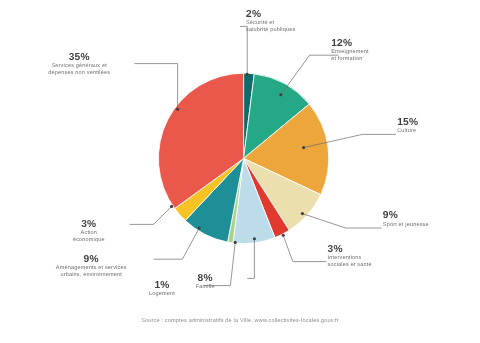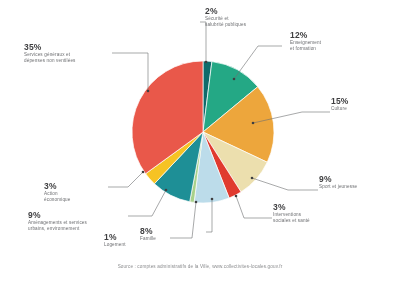--- a/index.html
+++ b/index.html
@@ -13,21 +13,21 @@
   .lbl{position:absolute;}
   .pct{
     font-size:8.5px;font-weight:bold;color:#3f3f41;
     letter-spacing:.2px;line-height:10px;white-space:nowrap;
   }
   .cat{
     font-size:4.6px;color:#6d6e71;line-height:6px;
     letter-spacing:.15px;
   }
   .lbl.r .pct,.lbl.r .cat{text-align:left;}
-  .lbl.l .pct,.lbl.l .cat{text-align:left;}
+  .lbl.l .pct,.lbl.l .cat{text-align:center;}
   .src{
     position:absolute;left:0;right:0;top:264px;text-align:center;
     font-size:4.6px;color:#8a8b8d;letter-spacing:.15px;
   }
 </style>
 </head>
 <body>
 
 <div id="chart-root">
 
@@ -76,21 +76,21 @@
       <polyline points="148,91 148,53 112,53" fill="none" stroke="#6d6e71" stroke-width="0.6"></polyline>
       <circle cx="148" cy="91" r="1.3" fill="#3f3f41"></circle>
     </g>
   </svg>
 
   <div class="lbl r" style="left:205px;top:6px;width:90px;">
     <div class="pct">2%</div>
     <div class="cat">Sécurité et<br>salubrité publiques</div>
   </div>
 
-  <div class="lbl r" style="left:290px;top:30px;width:75px;">
+  <div class="lbl r" style="left:276px;top:30px;width:75px;">
     <div class="pct">12%</div>
     <div class="cat">Enseignement<br>et formation</div>
   </div>
 
   <div class="lbl r" style="left:331px;top:96px;width:66px;">
     <div class="pct">15%</div>
     <div class="cat">Culture</div>
   </div>
 
   <div class="lbl r" style="left:319px;top:174px;width:78px;">

